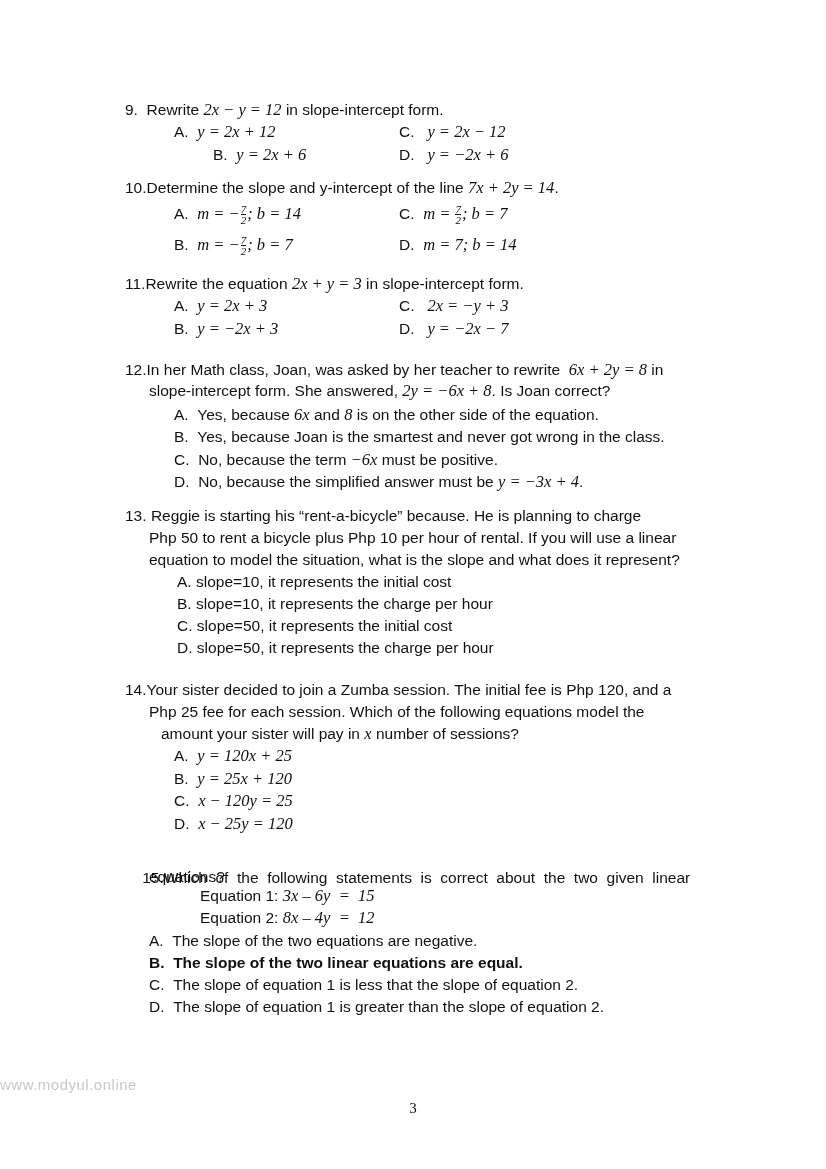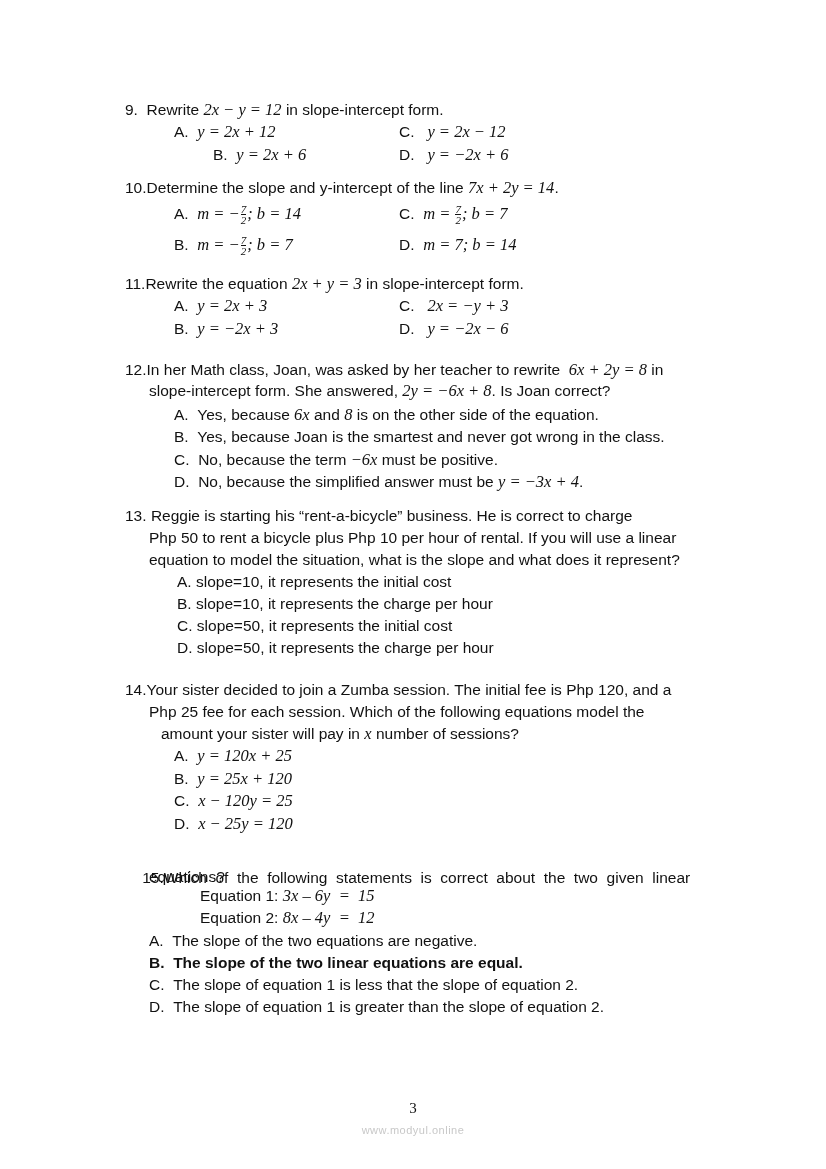--- a/index.html
+++ b/index.html
@@ -5,22 +5,22 @@
   html, body { margin: 0; padding: 0; background: #ffffff; }
   body { width: 826px; height: 1169px; position: relative; overflow: hidden;
          font-family: "Liberation Sans", sans-serif; font-size: 15.5px; color: #111; }
   .math { font-family: "Liberation Serif", serif; font-style: italic; font-size: 16.5px; }
   .row { position: absolute; white-space: nowrap; line-height: 20px; }
   .frac { display: inline-block; vertical-align: middle; text-align: center; font-size: 11px; line-height: 10px; margin: 0 1px; }
   .frac span { display: block; }
   .frac .den { border-top: 1px solid #111; }
   .page-num { position: absolute; left: 0; width: 826px; top: 1100px; text-align: center;
               font-family: "Liberation Serif", serif; font-size: 15px; }
-  .watermark { position: absolute; left: 0; width: 826px; top: 1124px; text-align: center;
-               font-size: 11px; color: #c8c8c8; letter-spacing: 0.5px; }
+  .watermark { position: absolute; left: 0; width: 826px; top: 1076px; text-align: left;
+               font-size: 15px; color: #c8c8c8; letter-spacing: 0.5px; }
 </style>
 </head>
 <body>
 
 <div>
   <div class="row" style="left:125px; top:100px;">
     <span>9.</span>&nbsp;&nbsp;<span>Rewrite </span><span class="math">2x − y = 12</span><span> in slope-intercept form.</span>
   </div>
   <div class="row" style="left:174px; top:122px;"><span>A.</span>&nbsp;&nbsp;<span class="math">y = 2x + 12</span></div>
   <div class="row" style="left:174px; top:145px;margin-left:39px;"><span>B.</span>&nbsp;&nbsp;<span class="math">y = 2x + 6</span></div>
@@ -46,21 +46,21 @@
   </div>
 </div>
 
 <div>
   <div class="row" style="left:125px; top:274px;">
     <span>11.</span><span>Rewrite the equation </span><span class="math">2x + y = 3</span><span> in slope-intercept form.</span>
   </div>
   <div class="row" style="left:174px; top:296px;"><span>A.</span>&nbsp;&nbsp;<span class="math">y = 2x + 3</span></div>
   <div class="row" style="left:174px; top:319px;"><span>B.</span>&nbsp;&nbsp;<span class="math">y = −2x + 3</span></div>
   <div class="row" style="left:399px; top:296px;"><span>C.</span>&nbsp;&nbsp;&nbsp;<span class="math">2x = −y + 3</span></div>
-  <div class="row" style="left:399px; top:319px;"><span>D.</span>&nbsp;&nbsp;&nbsp;<span class="math">y = −2x − 6</span></div>
+  <div class="row" style="left:399px; top:319px;"><span>D.</span>&nbsp;&nbsp;&nbsp;<span class="math">y = −2x − 7</span></div>
 </div>
 
 <div>
   <div class="row" style="left:125px; top:360px;">
     <span>12.</span><span>In her Math class, Joan, was asked by her teacher to rewrite </span>&nbsp;<span class="math">6x + 2y = 8</span><span> in</span>
   </div>
   <div class="row" style="left:149px; top:381px;">
     <span>slope-intercept form. She answered, </span><span class="math">2y = −6x + 8</span><span>. Is Joan correct?</span>
   </div>
   <div class="row" style="left:174px; top:405px;">
@@ -72,21 +72,21 @@
   <div class="row" style="left:174px; top:450px;">
     <span>C.</span>&nbsp;&nbsp;<span>No, because the term </span><span class="math">−6x</span><span> must be positive.</span>
   </div>
   <div class="row" style="left:174px; top:472px;">
     <span>D.</span>&nbsp;&nbsp;<span>No, because the simplified answer must be </span><span class="math">y = −3x + 4</span><span>.</span>
   </div>
 </div>
 
 <div>
   <div class="row" style="left:125px; top:506px;">
-    <span>13.</span>&nbsp;<span>Reggie is starting his “rent-a-bicycle” business. He is correct to charge</span>
+    <span>13.</span>&nbsp;<span>Reggie is starting his “rent-a-bicycle” because. He is planning to charge</span>
   </div>
   <div class="row" style="left:149px; top:528px;"><span>Php 50 to rent a bicycle plus Php 10 per hour of rental. If you will use a linear</span></div>
   <div class="row" style="left:149px; top:550px;"><span>equation to model the situation, what is the slope and what does it represent?</span></div>
   <div class="row" style="left:177px; top:572px;"><span>A.</span> <span>slope=10, it represents the initial cost</span></div>
   <div class="row" style="left:177px; top:594px;"><span>B.</span> <span>slope=10, it represents the charge per hour</span></div>
   <div class="row" style="left:177px; top:616px;"><span>C.</span> <span>slope=50, it represents the initial cost</span></div>
   <div class="row" style="left:177px; top:638px;"><span>D.</span> <span>slope=50, it represents the charge per hour</span></div>
 </div>
 
 <div>

